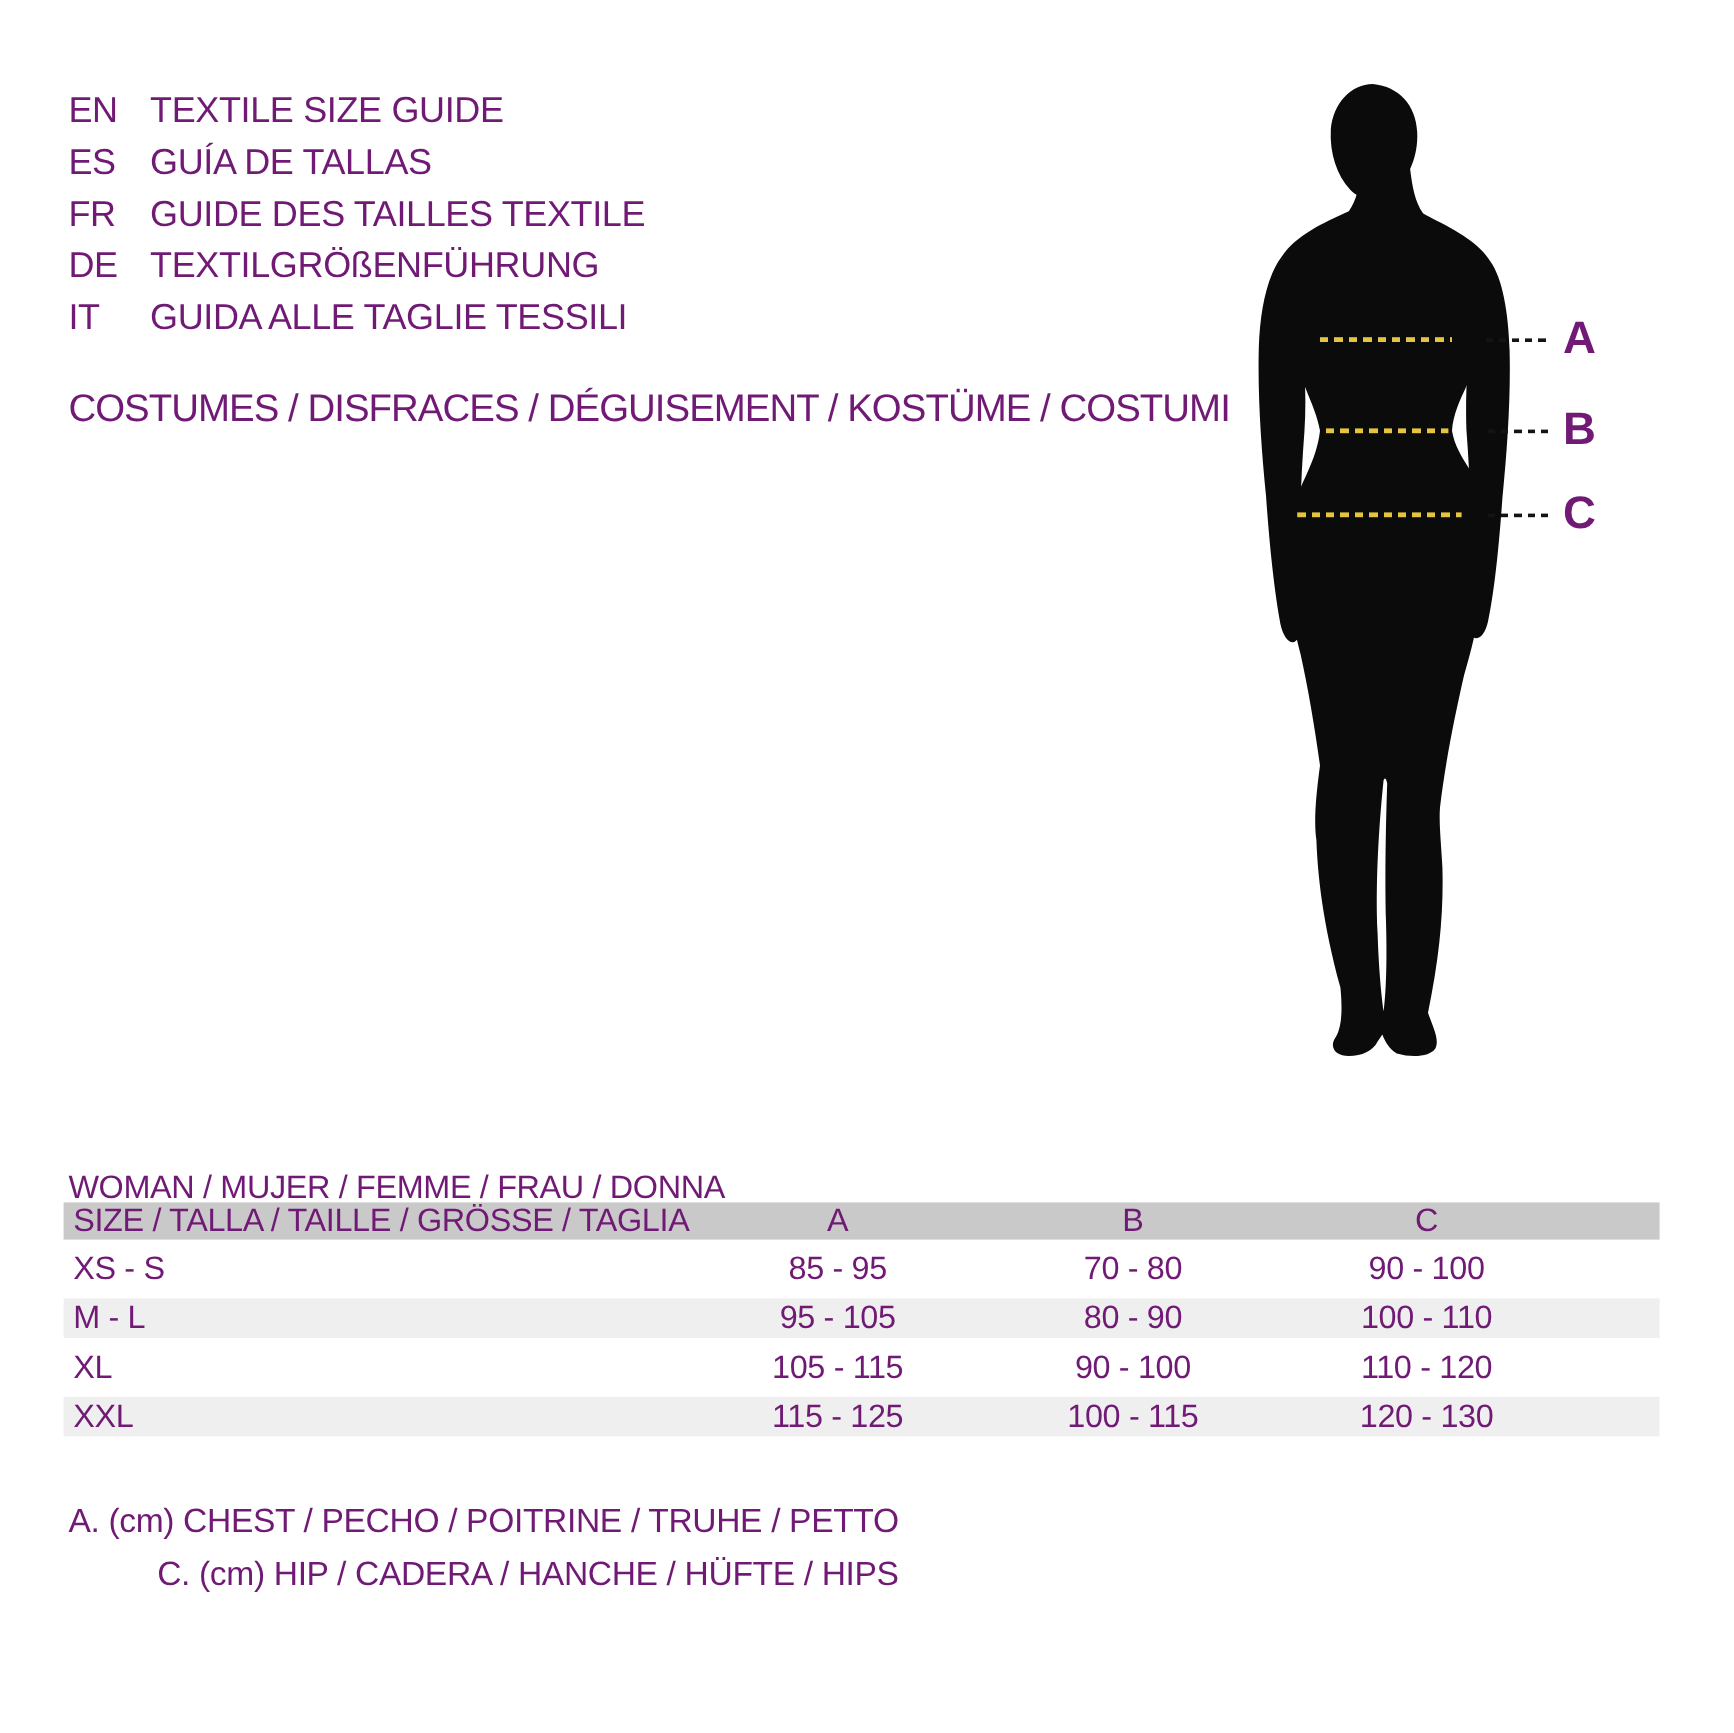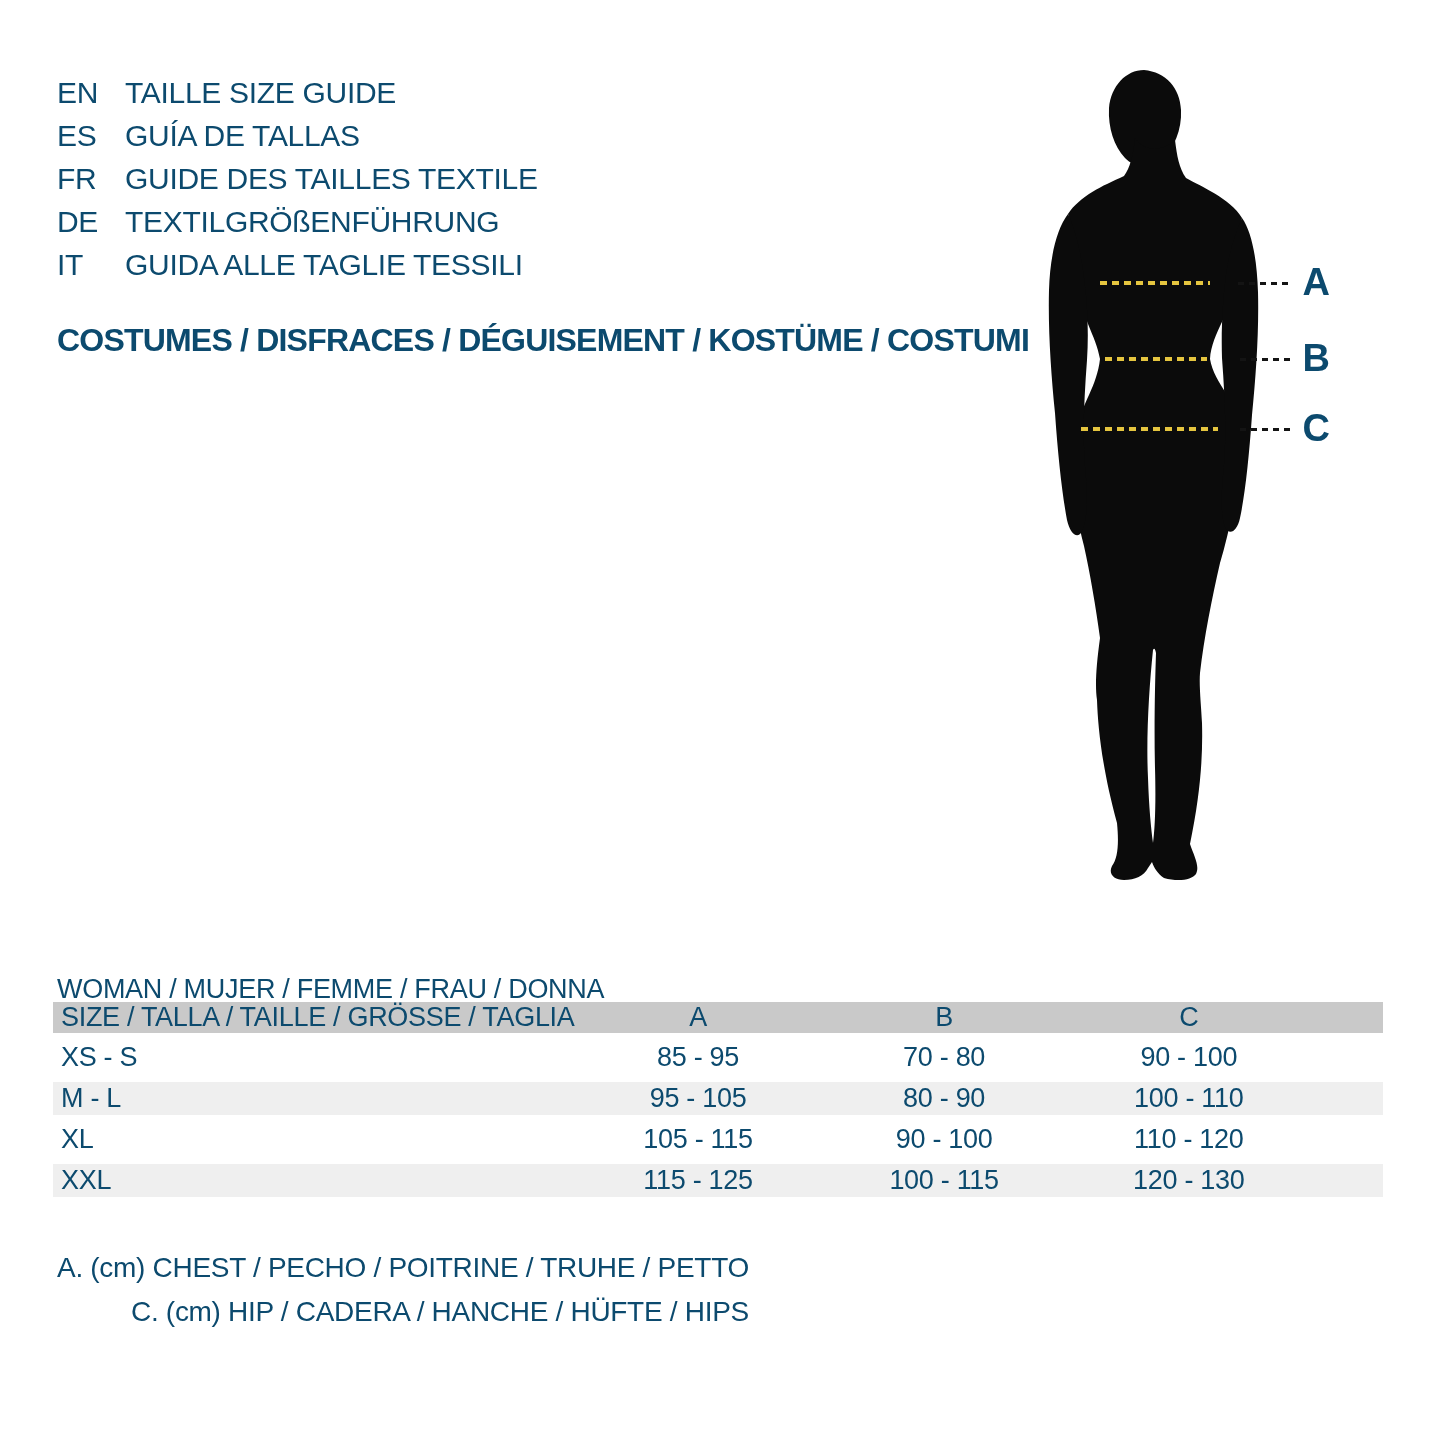--- a/index.html
+++ b/index.html
@@ -2,32 +2,32 @@
 <html><head>
 <meta charset="utf-8">
 <style>
   html,body{margin:0;padding:0;}
   body{background:#fff;}
   .page{
     position:relative;
     width:1445px;height:1444px;
     background:#ffffff;
     font-family:"Liberation Sans", sans-serif;
-    color:#0c4a6e;
+    color:#701a75;
     overflow:hidden;
     letter-spacing:-0.3px;
   }
   
   .lang-list{position:absolute;left:57px;top:71px;font-size:30px;line-height:43px;}
   .lang-row{display:flex;}
   .lang-code{width:68px;flex:0 0 68px;}
   
   .category-heading{
     position:absolute;left:57px;top:322px;
-    font-size:32px;font-weight:bold;letter-spacing:-0.8px;
+    font-size:32px;font-weight:normal;letter-spacing:-0.8px;
     white-space:nowrap;
   }
   
   .figure{position:absolute;left:1040px;top:68px;width:230px;height:830px;}
   .dash-yellow{position:absolute;height:4px;
     background:repeating-linear-gradient(to right,#e5c53f 0 7px,transparent 7px 12px);}
   .dash-black{position:absolute;height:3px;
     background:repeating-linear-gradient(to right,#141414 0 6px,transparent 6px 11px);}
   .measure-label{
     position:absolute;width:40px;text-align:center;
@@ -54,21 +54,21 @@
   .legend div{white-space:nowrap;}
 </style>
 </head>
 <body>
 
 <div class="page">
 
   <div class="lang-list">
     <div class="lang-row">
       <span class="lang-code">EN</span>
-      <span class="lang-label">TAILLE SIZE GUIDE</span>
+      <span class="lang-label">TEXTILE SIZE GUIDE</span>
     </div>
     <div class="lang-row">
       <span class="lang-code">ES</span>
       <span class="lang-label">GUÍA DE TALLAS</span>
     </div>
     <div class="lang-row">
       <span class="lang-code">FR</span>
       <span class="lang-label">GUIDE DES TAILLES TEXTILE</span>
     </div>
     <div class="lang-row">

